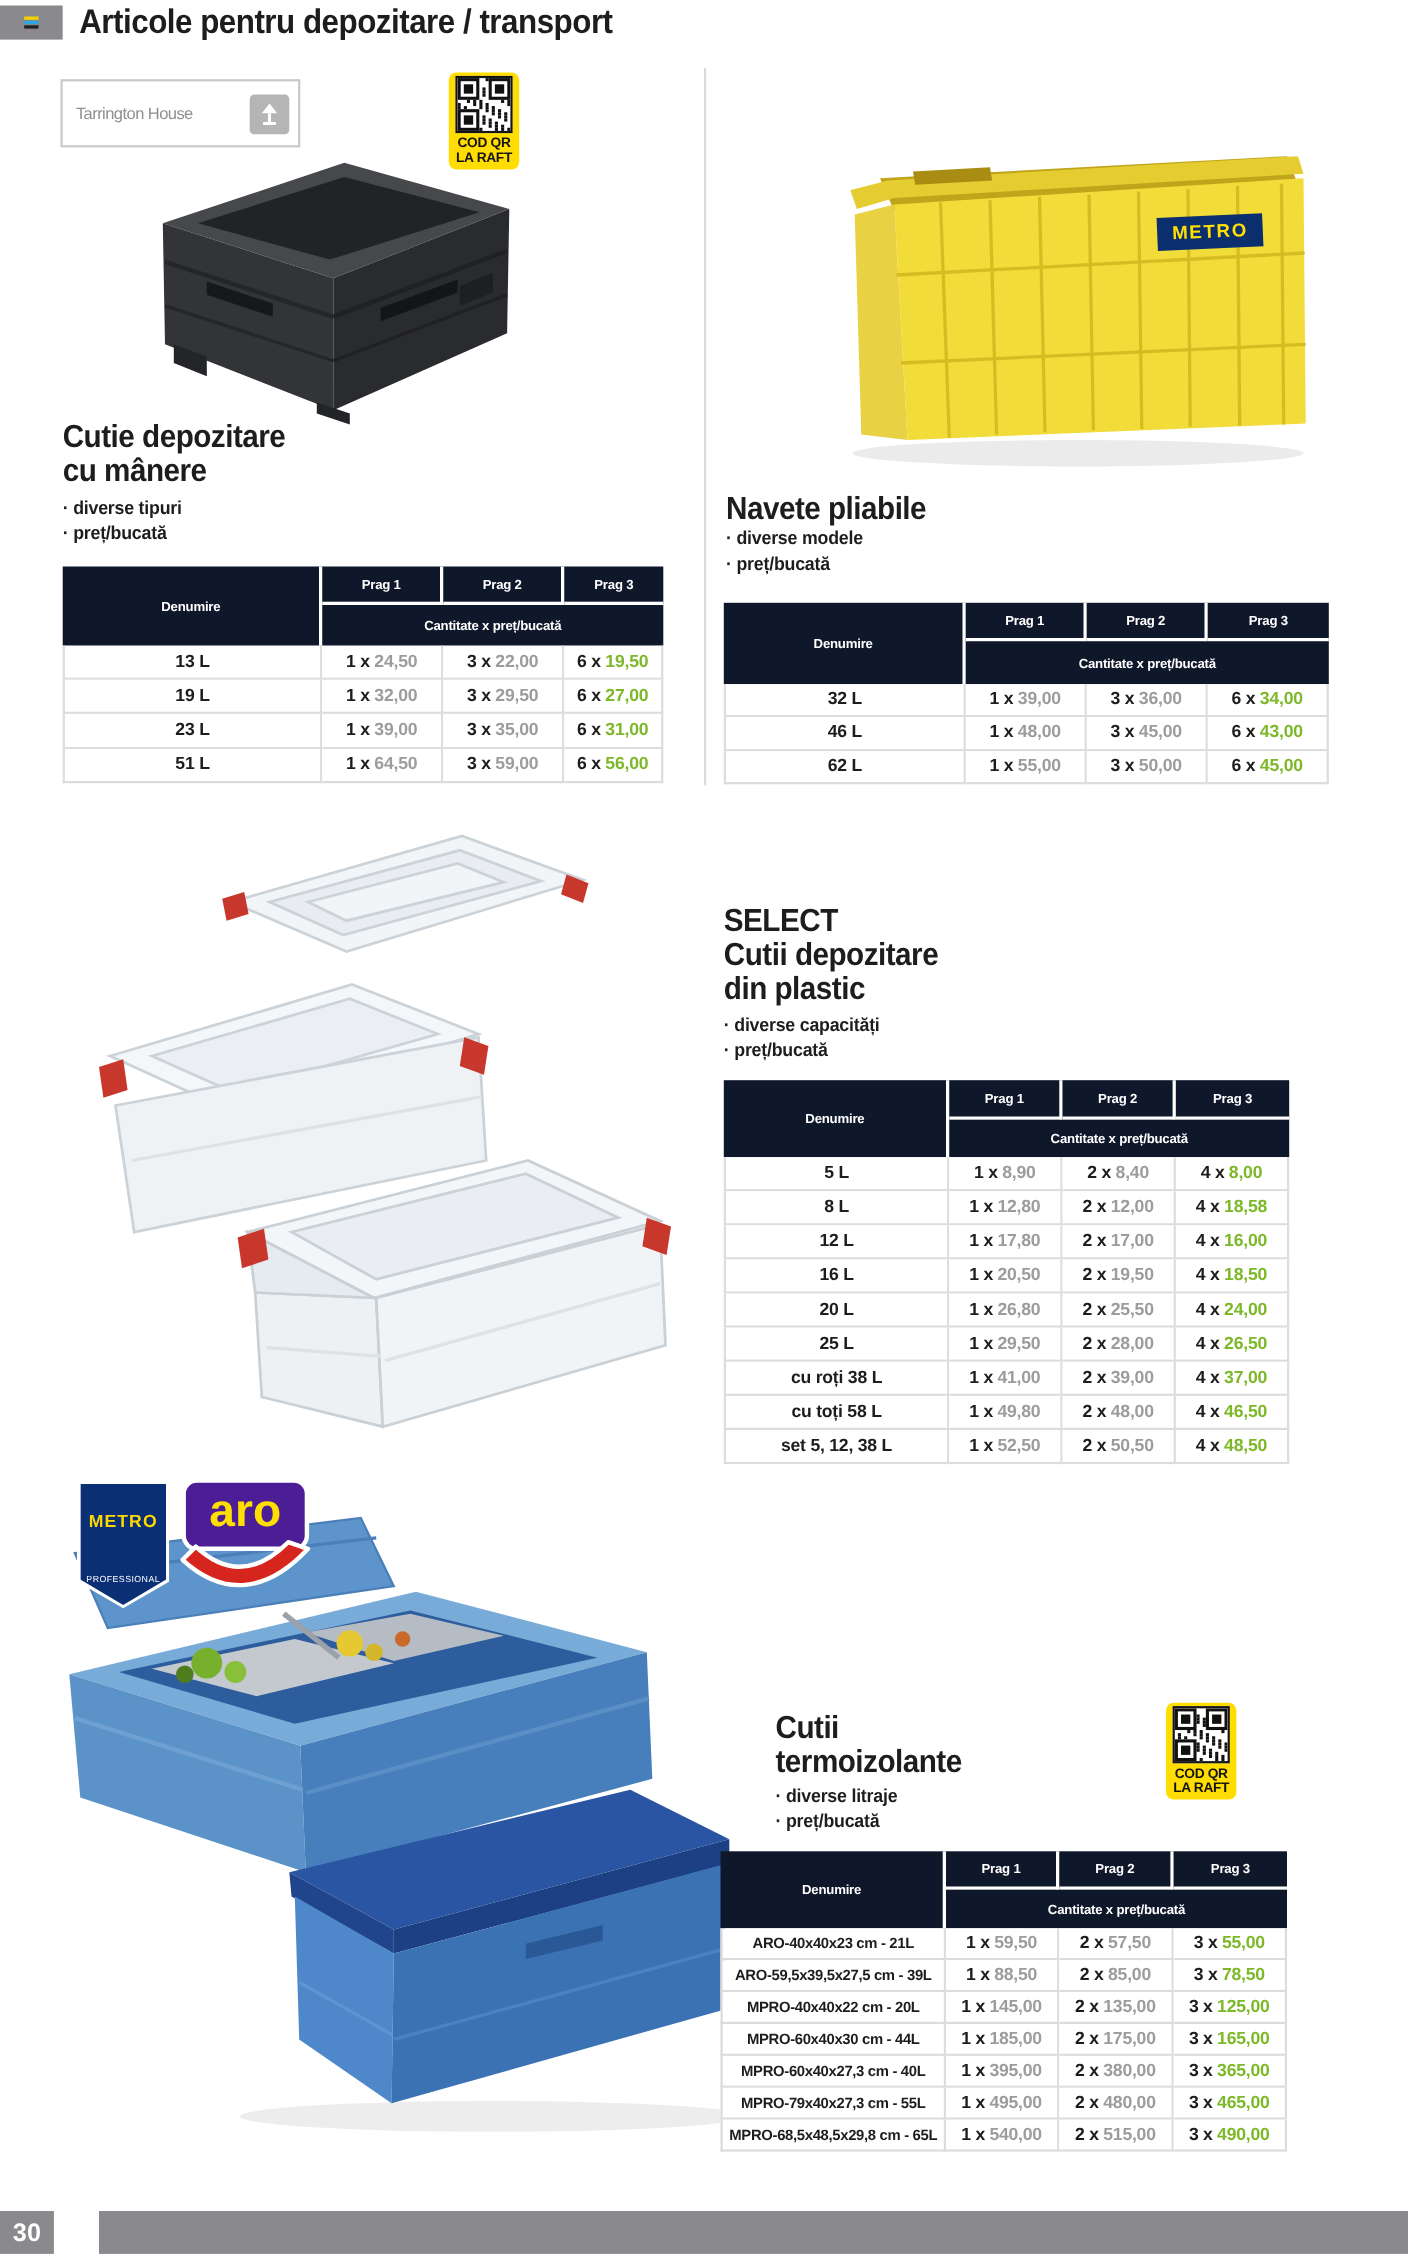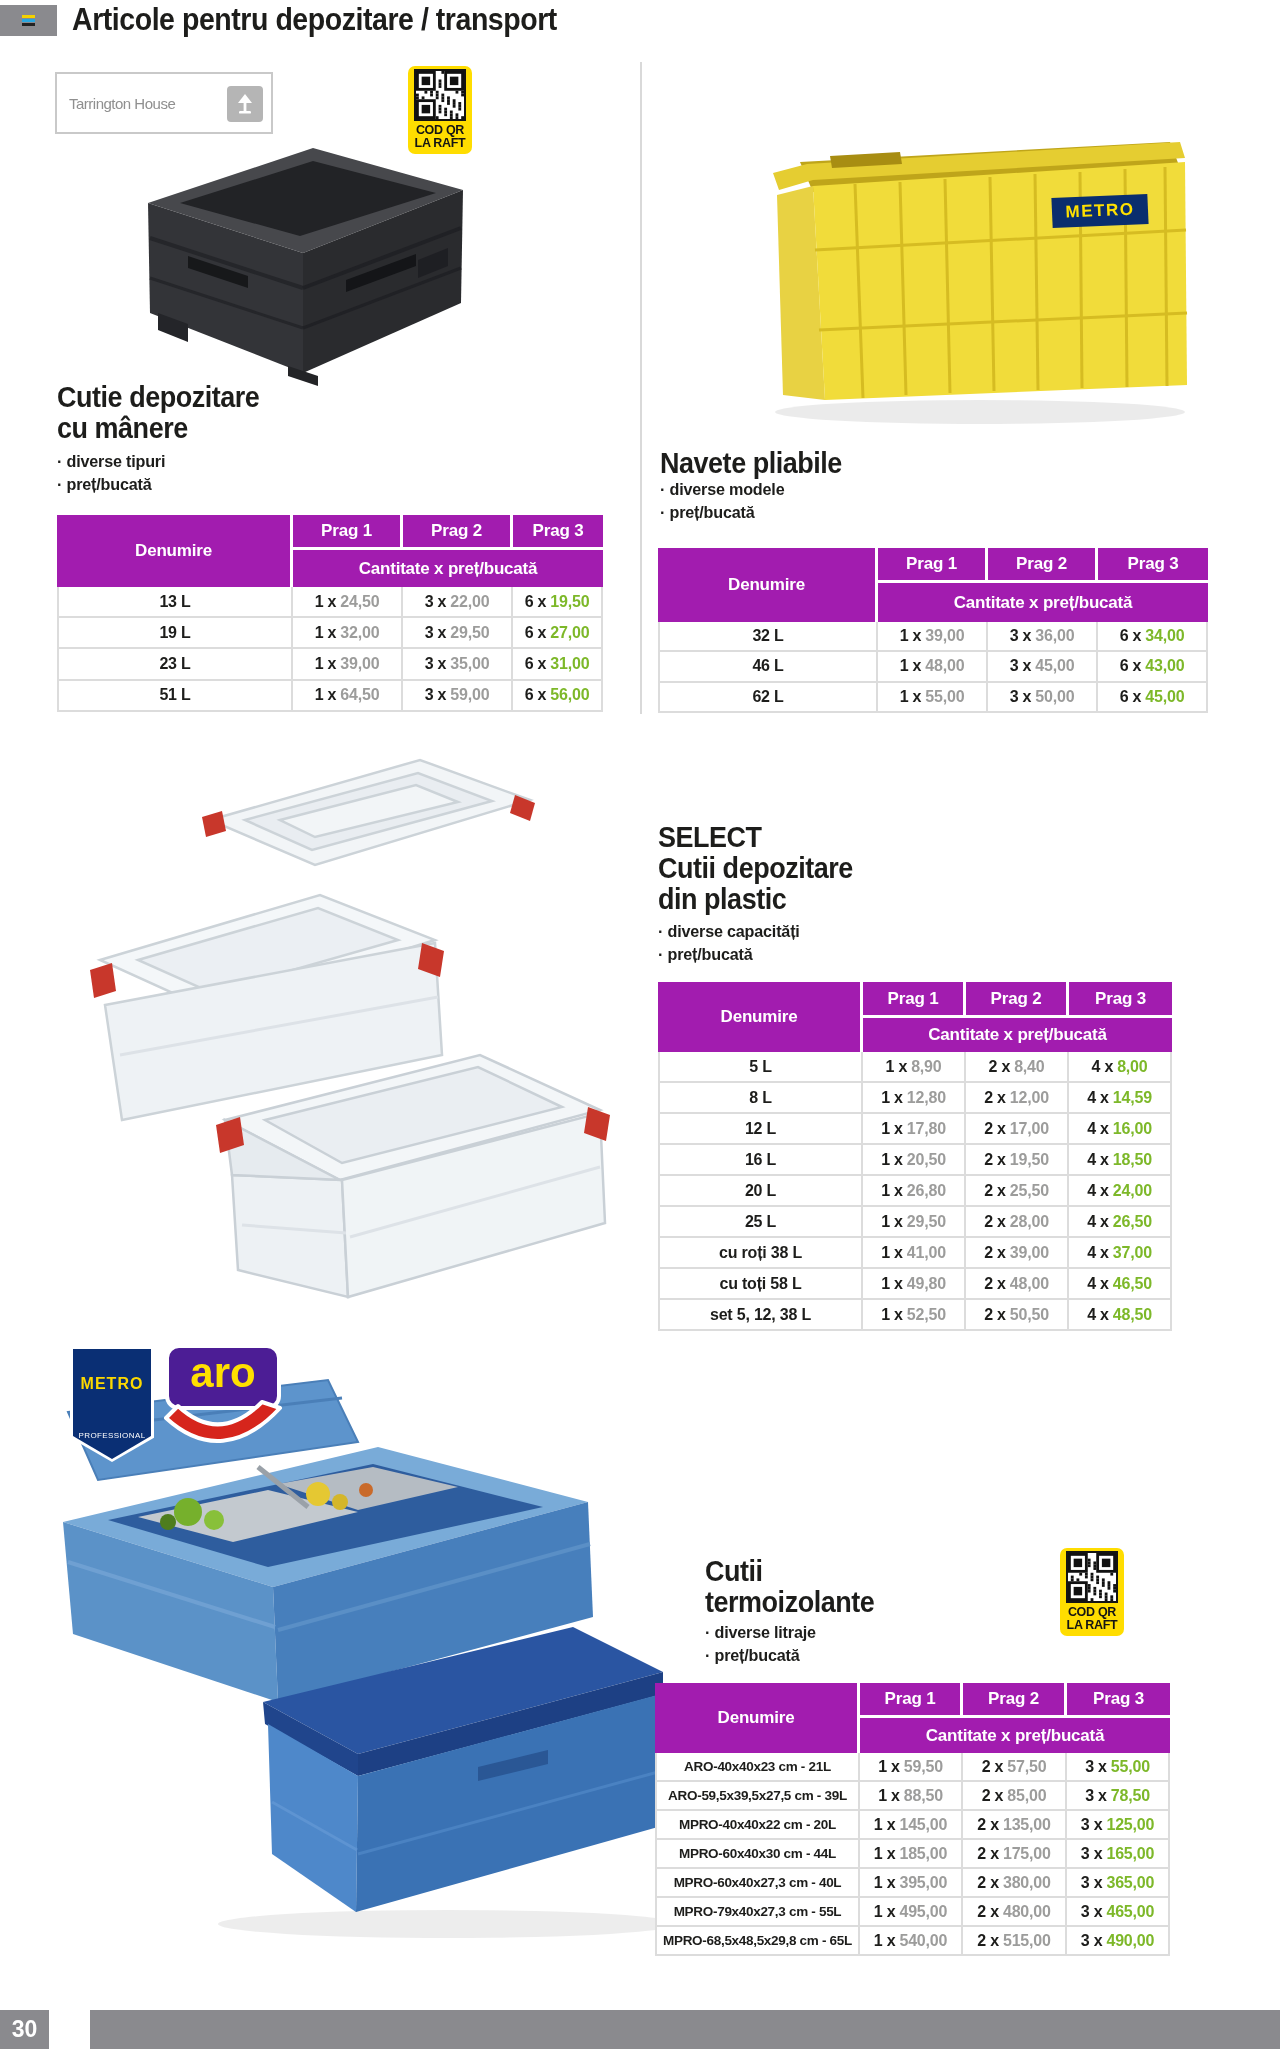--- a/index.html
+++ b/index.html
@@ -36,22 +36,22 @@
   #sec1-title{left:660px;top:448px;} #sec1-bullets{left:660px;top:478px;}
   #sec2-title{left:658px;top:822px;} #sec2-bullets{left:658px;top:920px;}
   #sec3-title{left:705px;top:1556px;} #sec3-bullets{left:705px;top:1621px;}
 
   
   .ptable{position:absolute;display:grid;font-weight:bold;}
   #t0{left:57px; top:515px; width:546px;grid-template-columns:236px 110px 110px 90px; grid-template-rows:35px 37px repeat(4,31.2px);}
   #t1{left:658px;top:548px; width:550px;grid-template-columns:220px 110px 110px 110px;grid-template-rows:35px 39px repeat(3,30.3px);}
   #t2{left:658px;top:982px; width:514px;grid-template-columns:205px 103px 103px 103px;grid-template-rows:36px 34px repeat(9,31px);}
   #t3{left:655px;top:1683px;width:515px;grid-template-columns:205px 103px 104px 103px;grid-template-rows:35px 35px repeat(7,29px);}
-  .th{background:#a21caf;color:#fff;display:flex;align-items:center;justify-content:center;
-      font-size:17px;letter-spacing:-.2px;box-sizing:border-box;}
+  .th{background:#0f172a;color:#fff;display:flex;align-items:center;justify-content:center;
+      font-size:12px;letter-spacing:-.2px;box-sizing:border-box;}
   .th.den{grid-row:1/3;grid-column:1;border-right:3px solid #fff;}
   .th.prag{grid-row:1;border-bottom:3px solid #fff;border-right:3px solid #fff;}
   .th.prag.last{border-right:none;}
   .th.sub{grid-row:2;grid-column:2/5;}
   .td{background:#fff;display:flex;align-items:center;justify-content:center;
       font-size:16px;border-bottom:2px solid #dcdcdc;border-right:2px solid #dcdcdc;box-sizing:border-box;letter-spacing:-.2px;}
   .td.name{border-left:2px solid #dcdcdc;}
   #t3 .td.name{font-size:13.5px;letter-spacing:-.3px;}
   .mult{color:#1d1d1b;}
   .val{color:#9c9c9b;margin-left:4px;}
@@ -398,21 +398,21 @@
       <div class="td price">
         <span class="mult">1 x</span>
         <span class="val">12,80</span>
       </div>
       <div class="td price">
         <span class="mult">2 x</span>
         <span class="val">12,00</span>
       </div>
       <div class="td price">
         <span class="mult">4 x</span>
-        <span class="val green">14,59</span>
+        <span class="val green">18,58</span>
       </div>
       <div class="td name">12 L</div>
       <div class="td price">
         <span class="mult">1 x</span>
         <span class="val">17,80</span>
       </div>
       <div class="td price">
         <span class="mult">2 x</span>
         <span class="val">17,00</span>
       </div>

